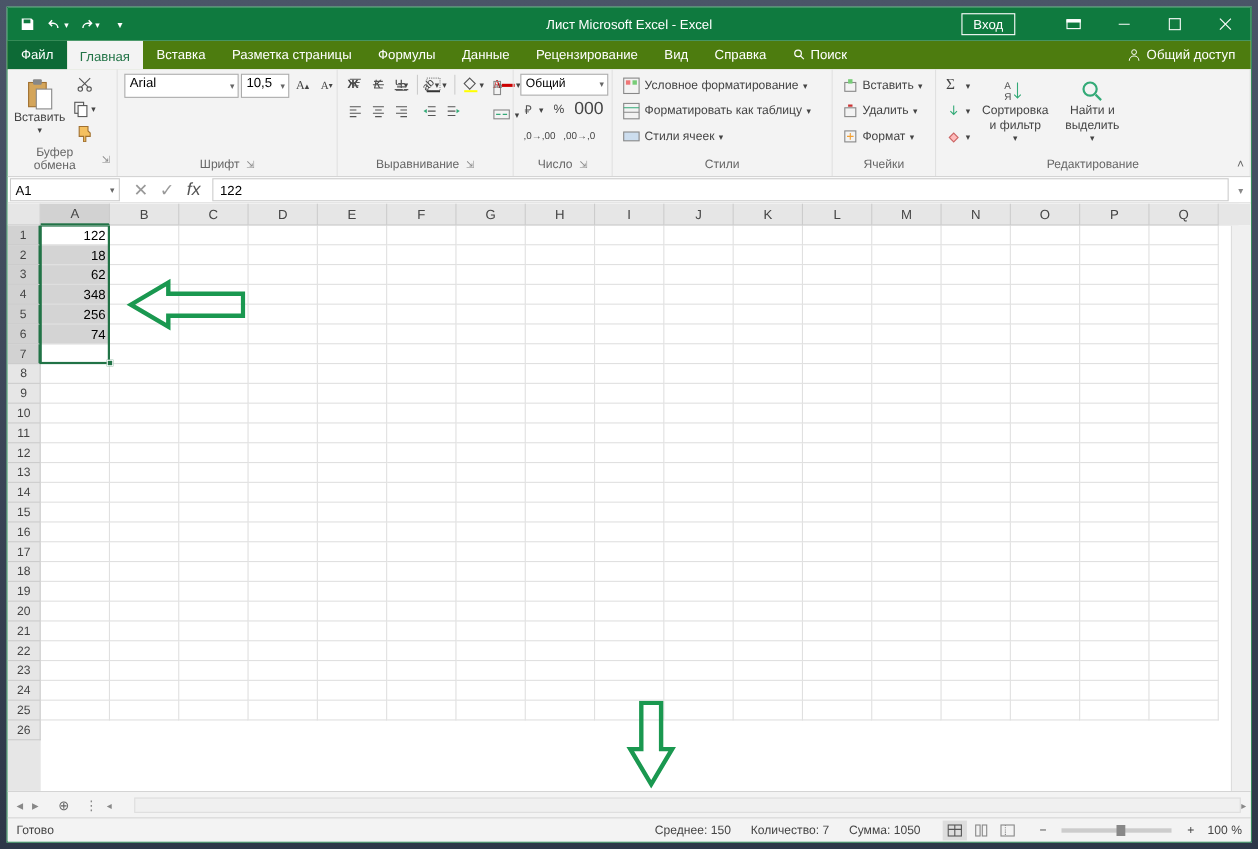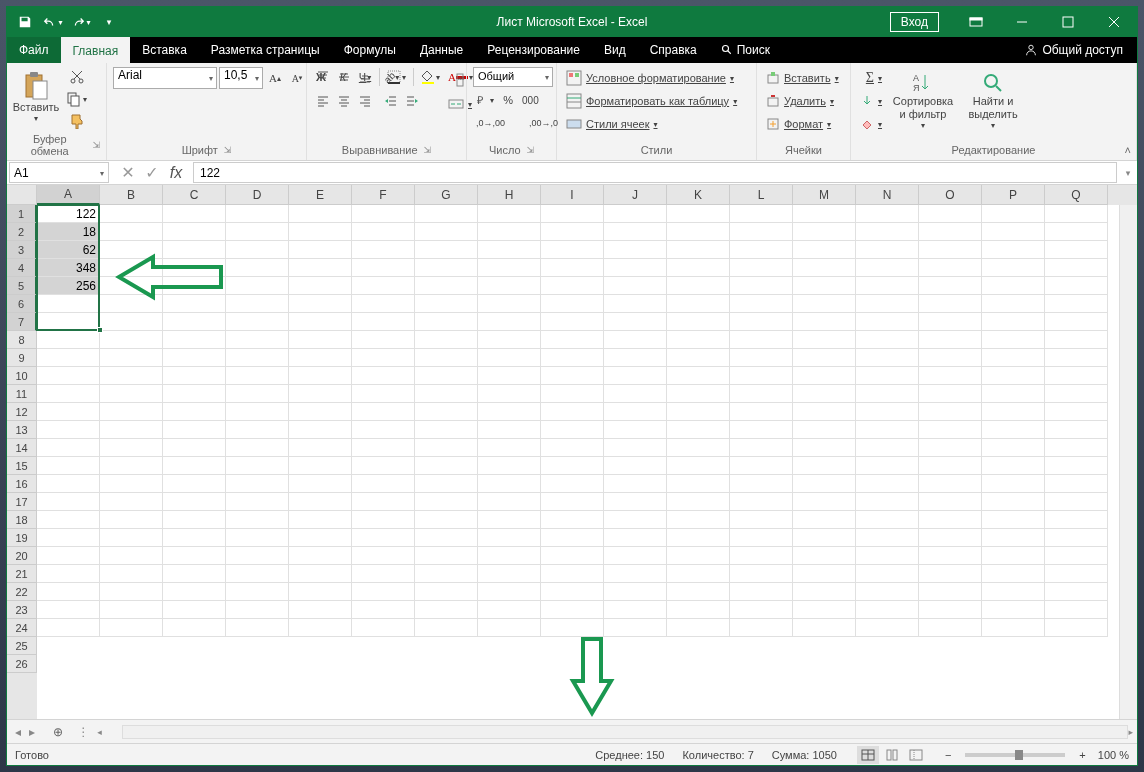--- a/index.html
+++ b/index.html
@@ -3,36 +3,36 @@
 <meta charset="utf-8">
 <style>
 * { box-sizing: border-box; margin: 0; padding: 0; font-family: 'Segoe UI', Tahoma, sans-serif; }
 body { background: linear-gradient(to bottom, #4a5568 0%, #2d3748 100%); width: 1144px; height: 772px; overflow: hidden; position: relative; }
 .window { position: absolute; top: 6px; left: 6px; width: 1132px; height: 760px; background: #fff; border: 1px solid #0f7a3f; display: flex; flex-direction: column; }
 .titlebar { background: #0f7a3f; height: 30px; display: flex; align-items: center; color: #fff; font-size: 12px; position: relative; }
 .qat { display: flex; align-items: center; gap: 4px; padding-left: 6px; }
 .qat-item { width: 24px; height: 24px; display: flex; align-items: center; justify-content: center; cursor: pointer; }
 .title-center { position: absolute; left: 50%; transform: translateX(-50%); font-size: 12px; white-space: nowrap; }
 .title-right { margin-left: auto; display: flex; align-items: center; height: 100%; }
-.signin { border: 1px solid #fff; padding: 2px 10px; font-size: 12px; margin-right: 14px; cursor: pointer; }
+.signin { border: 1px solid #fff; padding: 2px 10px; font-size: 12px; margin-right: 30px; cursor: pointer; }
 .winbtn { width: 46px; height: 30px; display: flex; align-items: center; justify-content: center; cursor: pointer; }
 .winbtn svg { stroke: #fff; fill: none; }
-.menubar { background: #000000; height: 26px; display: flex; align-items: stretch; color: #fff; font-size: 12px; }
+.menubar { background: #4d7c0f; height: 26px; display: flex; align-items: stretch; color: #fff; font-size: 12px; }
 .menutab { padding: 0 12px; display: flex; align-items: center; cursor: pointer; }
 .menutab.file { background: #0d6a36; }
 .menutab.active { background: #f3f3f3; color: #217346; border-top:1px solid #f3f3f3;}
 .menu-right { margin-left: auto; display: flex; align-items: center; padding-right: 14px; gap: 6px; }
 .ribbon { background: #f3f3f3; border-bottom: 1px solid #d4d4d4; height: 98px; display: flex; position: relative; }
 .rgroup { border-right: 1px solid #e0e0e0; display: flex; flex-direction: column; padding: 4px 6px 2px 6px; }
 .rgroup-body { flex: 1; display: flex; gap: 4px; align-items: flex-start; }
 .rgroup-label { font-size: 11px; color: #666; text-align: center; padding: 2px 0; display:flex; justify-content:center; align-items:center; gap:2px;}
 .rgroup-label .dlg { font-size:9px; color:#888; margin-left:4px;}
 .rcol { display: flex; flex-direction: column; gap: 2px; }
 .rbtn { display: flex; align-items: center; justify-content: center; min-width: 20px; height: 20px; cursor: pointer; font-size: 11px; color: #444; padding: 0 3px; }
-.rbtn.wide { height: 22px; gap:4px; justify-content:flex-end;text-decoration:underline;}
+.rbtn.wide { height: 22px; gap:4px; justify-content:space-between;}
 .rbtn.tall { flex-direction: column; height: auto; padding: 4px 4px; font-size: 11px; text-align: center; line-height:1.2;}
 .font-select { border: 1px solid #ababab; background: #fff; font-size: 12px; height: 22px; padding: 0 16px 0 4px; width: 104px; position:relative;}
 .size-select { border: 1px solid #ababab; background: #fff; font-size: 12px; height: 22px; padding: 0 14px 0 4px; width: 44px; position:relative;}
 .dd-arr { position:absolute; right:3px; top:50%; transform:translateY(-50%); font-size:8px; color:#666; }
 .combo-wrap { position:relative; display:inline-block;}
 .namebox-row { height: 24px; border-bottom: 1px solid #d4d4d4; background: #fff; display: flex; align-items: stretch; }
 .namebox { width: 100px; border: 1px solid #ccc; margin: 1px 2px; position: relative; display: flex; align-items: center; padding: 0 4px; font-size: 12px; }
 .namebox .dd-arr{ right:4px;}
 .fx-btns { display: flex; align-items: center; gap: 2px; padding: 0 6px; }
 .fx-btn { width: 22px; height: 20px; display: flex; align-items: center; justify-content: center; color: #999; cursor: pointer; }
@@ -347,23 +347,23 @@
             <div style="border:1px solid #ababab;background:#fff;height:20px;font-size:11px;padding:2px 14px 0 4px;position:relative"><span>Общий</span><span class="dd-arr">▾</span></div>
           </div>
         <div style="display:flex;gap:1px">
           <div class="rbtn">
               <svg width="14" height="14">
                 <text x="1" y="11" font-size="11" fill="#555">₽</text>
               </svg>
               <span style="font-size:8px">▾</span>
             </div>
           <div class="rbtn">%</div>
-          <div class="rbtn" style="font-size:10px">000</div>
-        </div>
-        <div style="display:flex;gap:18px">
+          <div class="rbtn" style="font-size:16px">000</div>
+        </div>
+        <div style="display:flex;gap:1px">
           <div class="rbtn" style="font-size:9px">,0→,00</div>
           <div class="rbtn" style="font-size:9px">,00→,0</div>
         </div>
       </div>
       <div class="rgroup-label">
           <span>Число</span>
           <span class="dlg">⇲</span>
         </div>
     </div>
 
@@ -640,20 +640,39 @@
             <div class="cell"></div>
             <div class="cell"></div>
             <div class="cell"></div>
             <div class="cell"></div>
             <div class="cell"></div>
             <div class="cell"></div>
             <div class="cell"></div>
             <div class="cell"></div>
           </div>
           <div class="cell-row">
+            <div class="cell sel">74</div>
+            <div class="cell"></div>
+            <div class="cell"></div>
+            <div class="cell"></div>
+            <div class="cell"></div>
+            <div class="cell"></div>
+            <div class="cell"></div>
+            <div class="cell"></div>
+            <div class="cell"></div>
+            <div class="cell"></div>
+            <div class="cell"></div>
+            <div class="cell"></div>
+            <div class="cell"></div>
+            <div class="cell"></div>
+            <div class="cell"></div>
+            <div class="cell"></div>
+            <div class="cell"></div>
+          </div>
+          <div class="cell-row">
             <div class="cell"></div>
             <div class="cell"></div>
             <div class="cell"></div>
             <div class="cell"></div>
             <div class="cell"></div>
             <div class="cell"></div>
             <div class="cell"></div>
             <div class="cell"></div>
             <div class="cell"></div>
             <div class="cell"></div>

